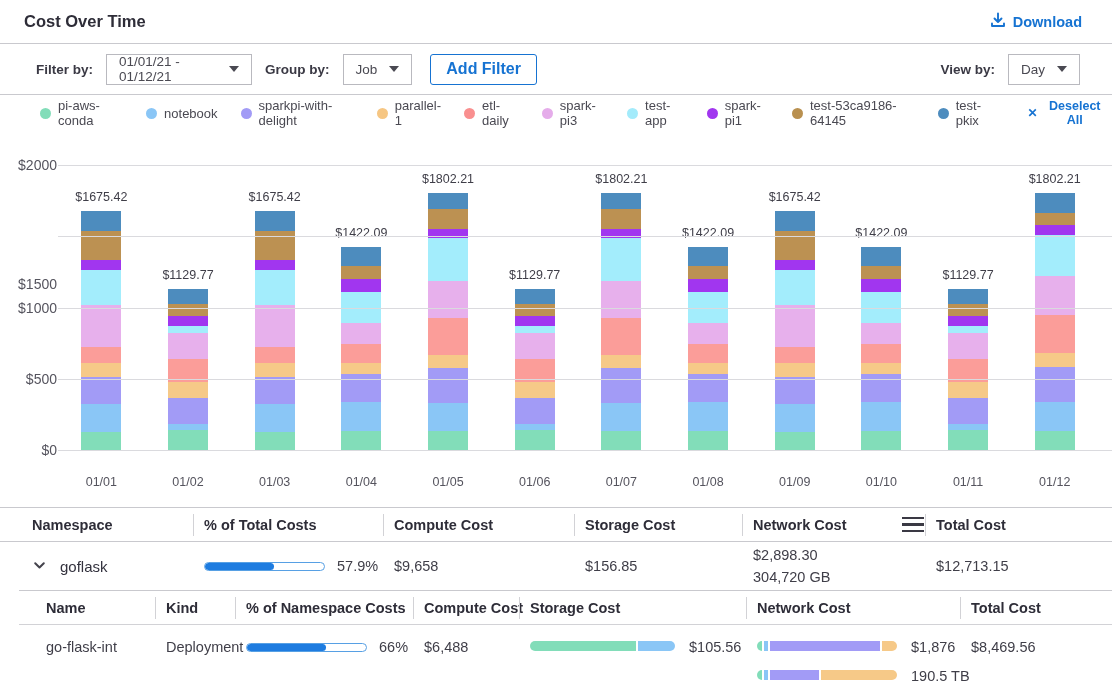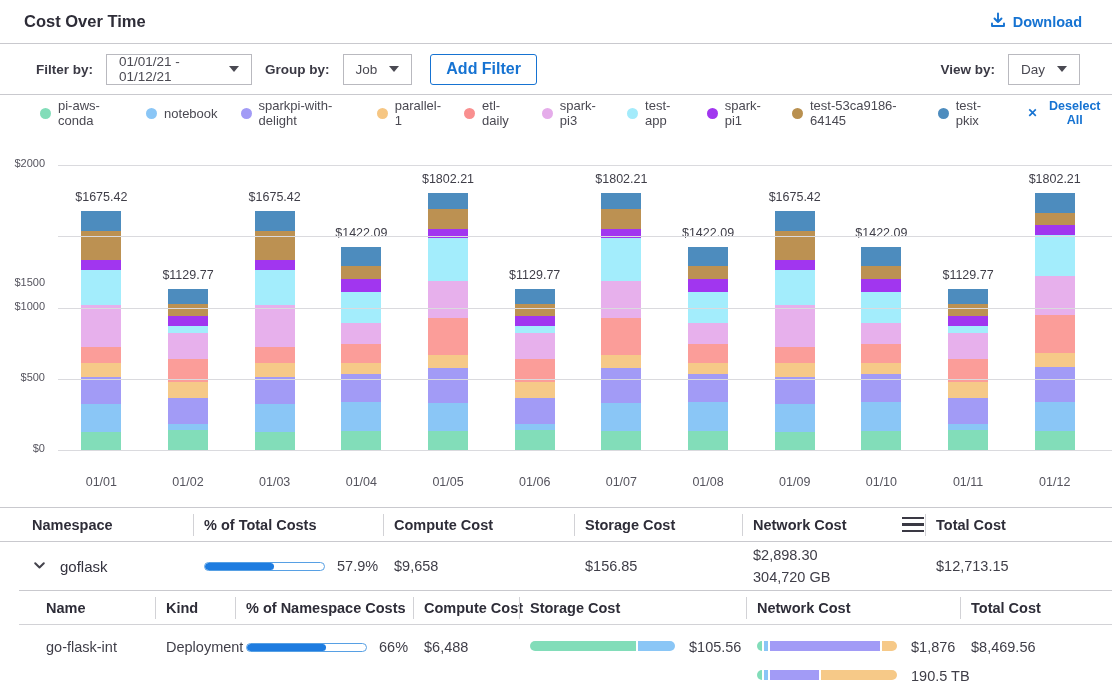--- a/index.html
+++ b/index.html
@@ -31,21 +31,21 @@
   .legend { height:36px; display:flex; align-items:center; padding-left:40px; font-size:13px; color:#4a4952; }
   .legend-items { display:flex; align-items:center; gap:23px; }
   .litem { display:flex; align-items:center; gap:7px; cursor:pointer; }
   .dot { width:11px; height:11px; border-radius:50%; flex:none; }
   .deselect { display:flex; align-items:center; gap:6px; color:#1673d2; font-weight:bold;
               font-size:12.5px; margin-left:26px; cursor:pointer; background:none; border:none; }
   .x-glyph { font-size:12px; font-weight:bold; }
   
   .chart { position:relative; height:346px; }
   .gridline { position:absolute; left:58px; right:0; height:1px; background:#dadade; }
-  .ylab { position:absolute; left:0; width:45px; text-align:right; font-size:11px; color:#55545e; }
+  .ylab { position:absolute; left:12px; width:45px; text-align:right; font-size:14px; color:#55545e; }
   .bars { position:absolute; left:58px; right:14px; top:34px; height:285px; display:flex; }
   .col { flex:1; position:relative; height:285px; }
   .stack { position:absolute; bottom:0; left:50%; transform:translateX(-50%); width:40px;
            display:flex; flex-direction:column-reverse; }
   .seg { width:100%; }
   .total { position:absolute; width:140px; left:50%; transform:translateX(-50%);
            text-align:center; font-size:12.5px; color:#3f3e48; white-space:nowrap; }
   .xlab { position:absolute; top:310px; width:100%; text-align:center; font-size:12.5px; color:#55545e; }
   
   .table { margin-top:30px; font-size:14.5px; }

